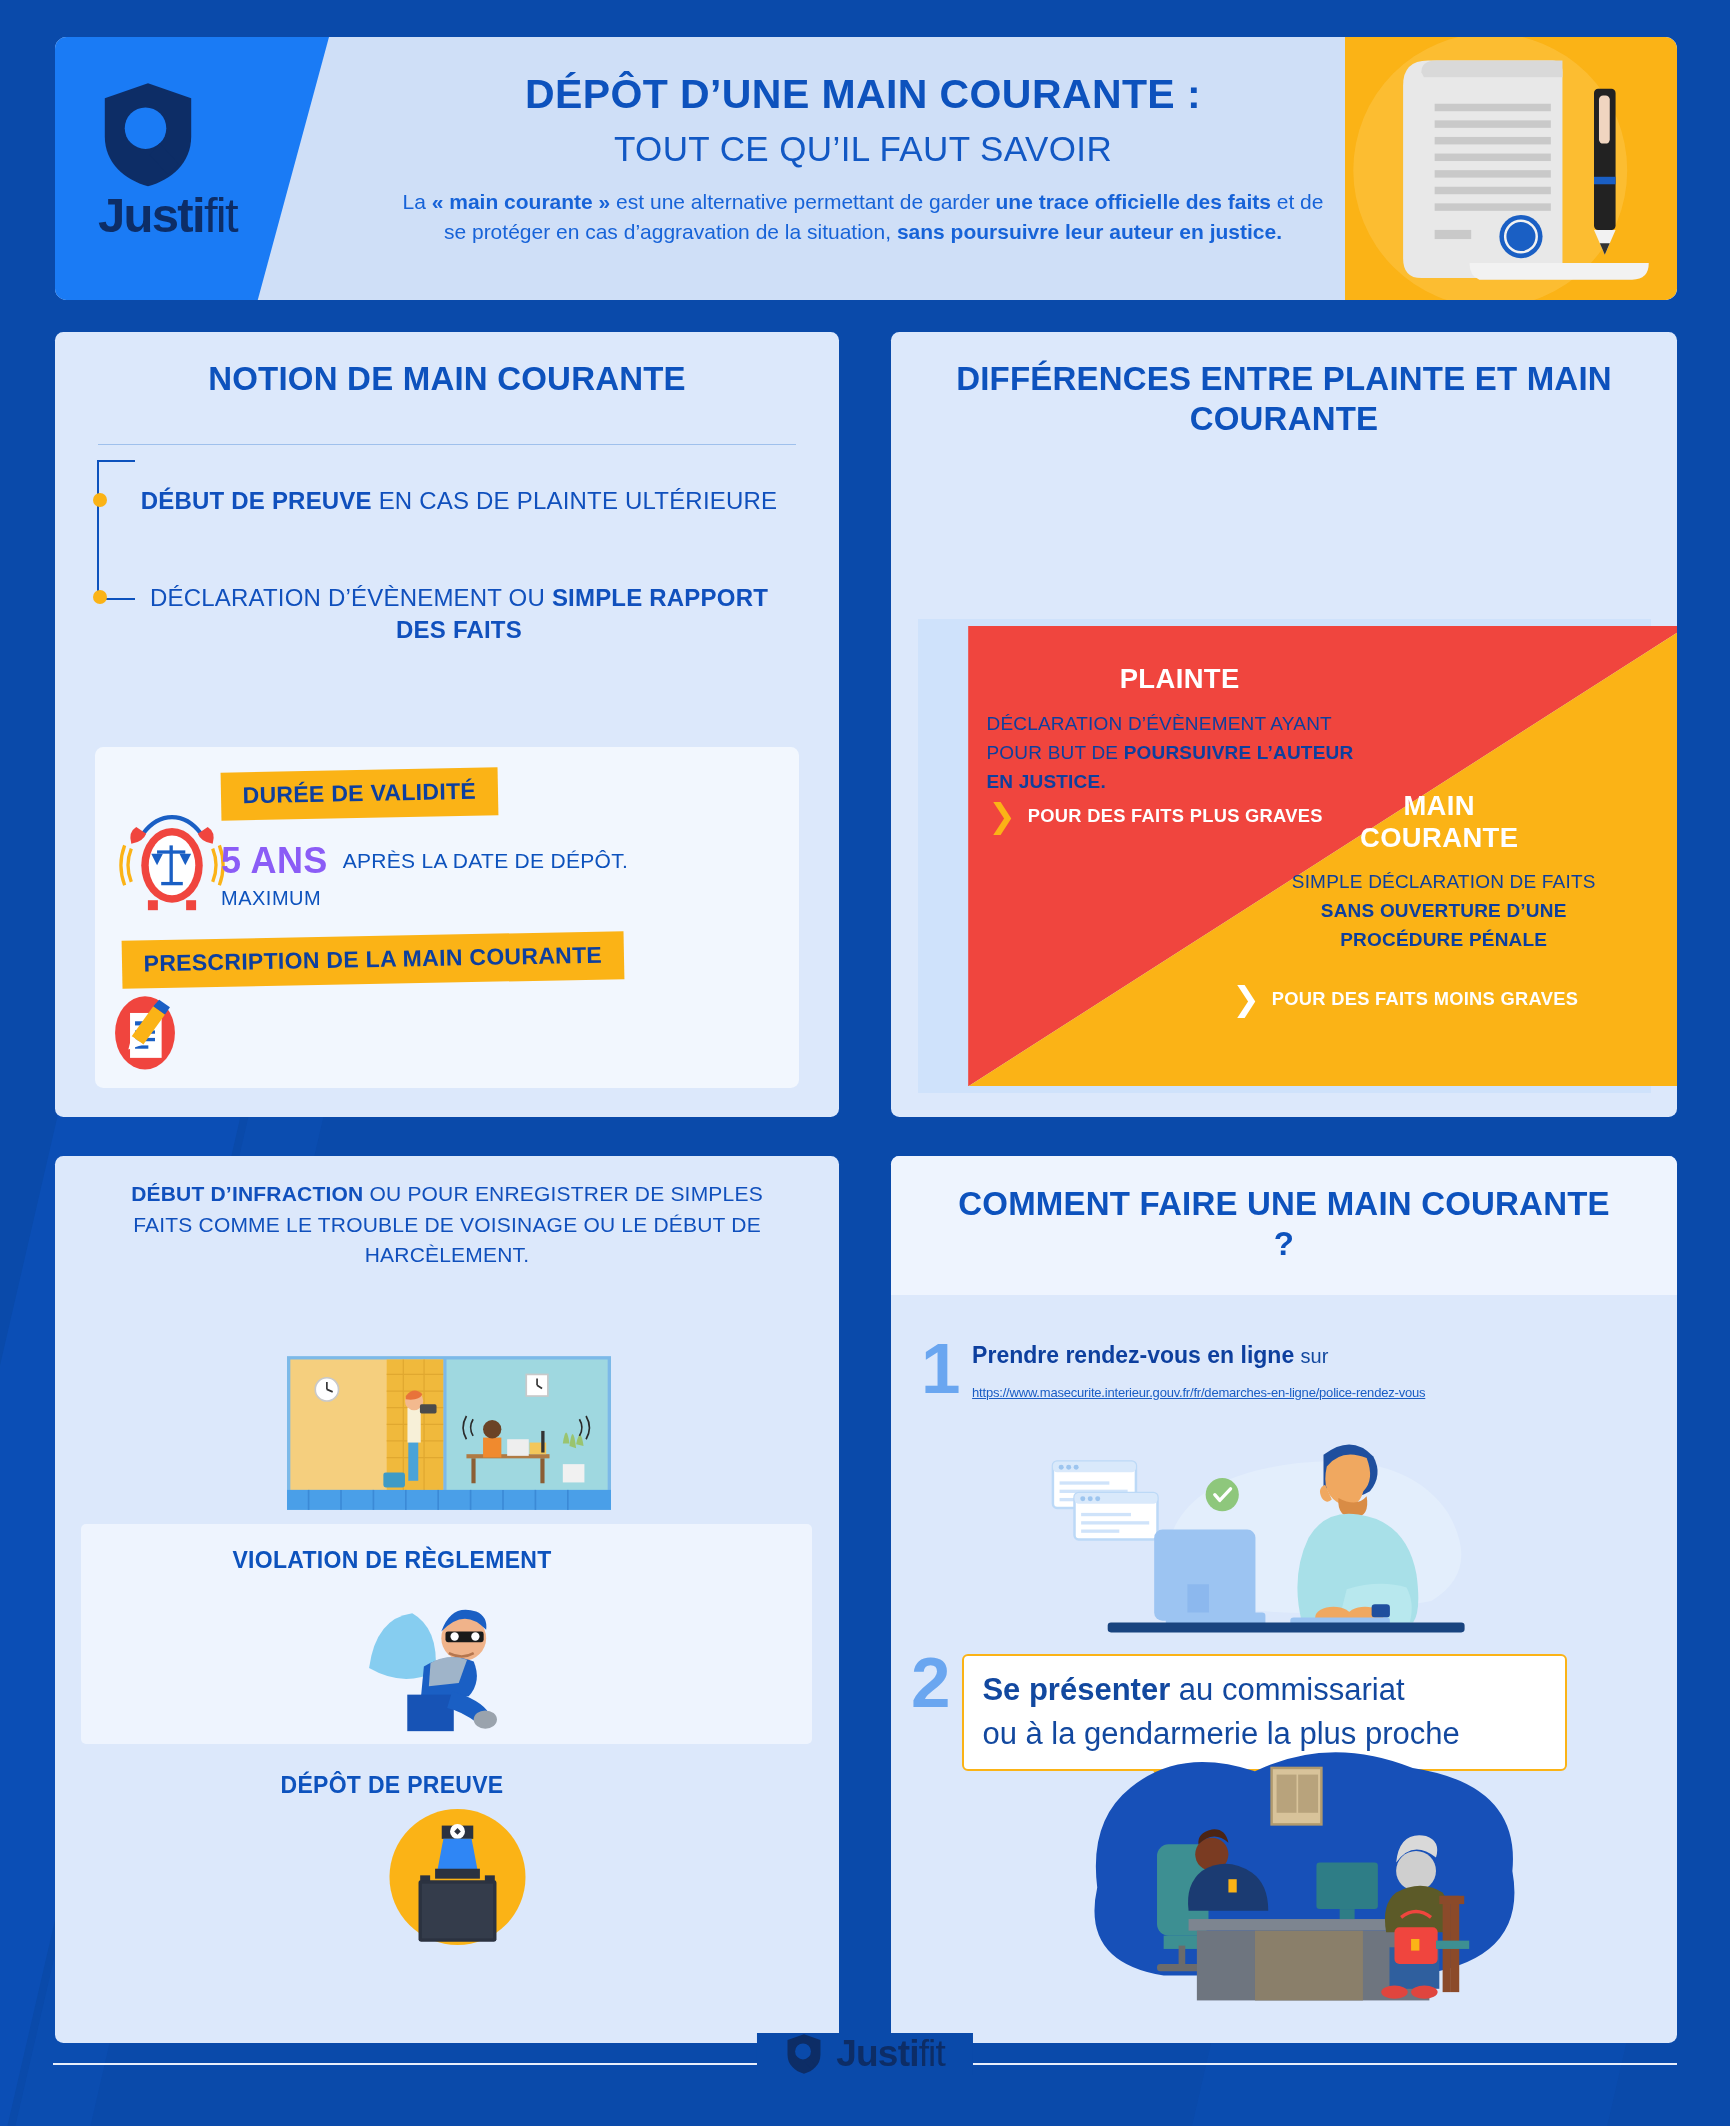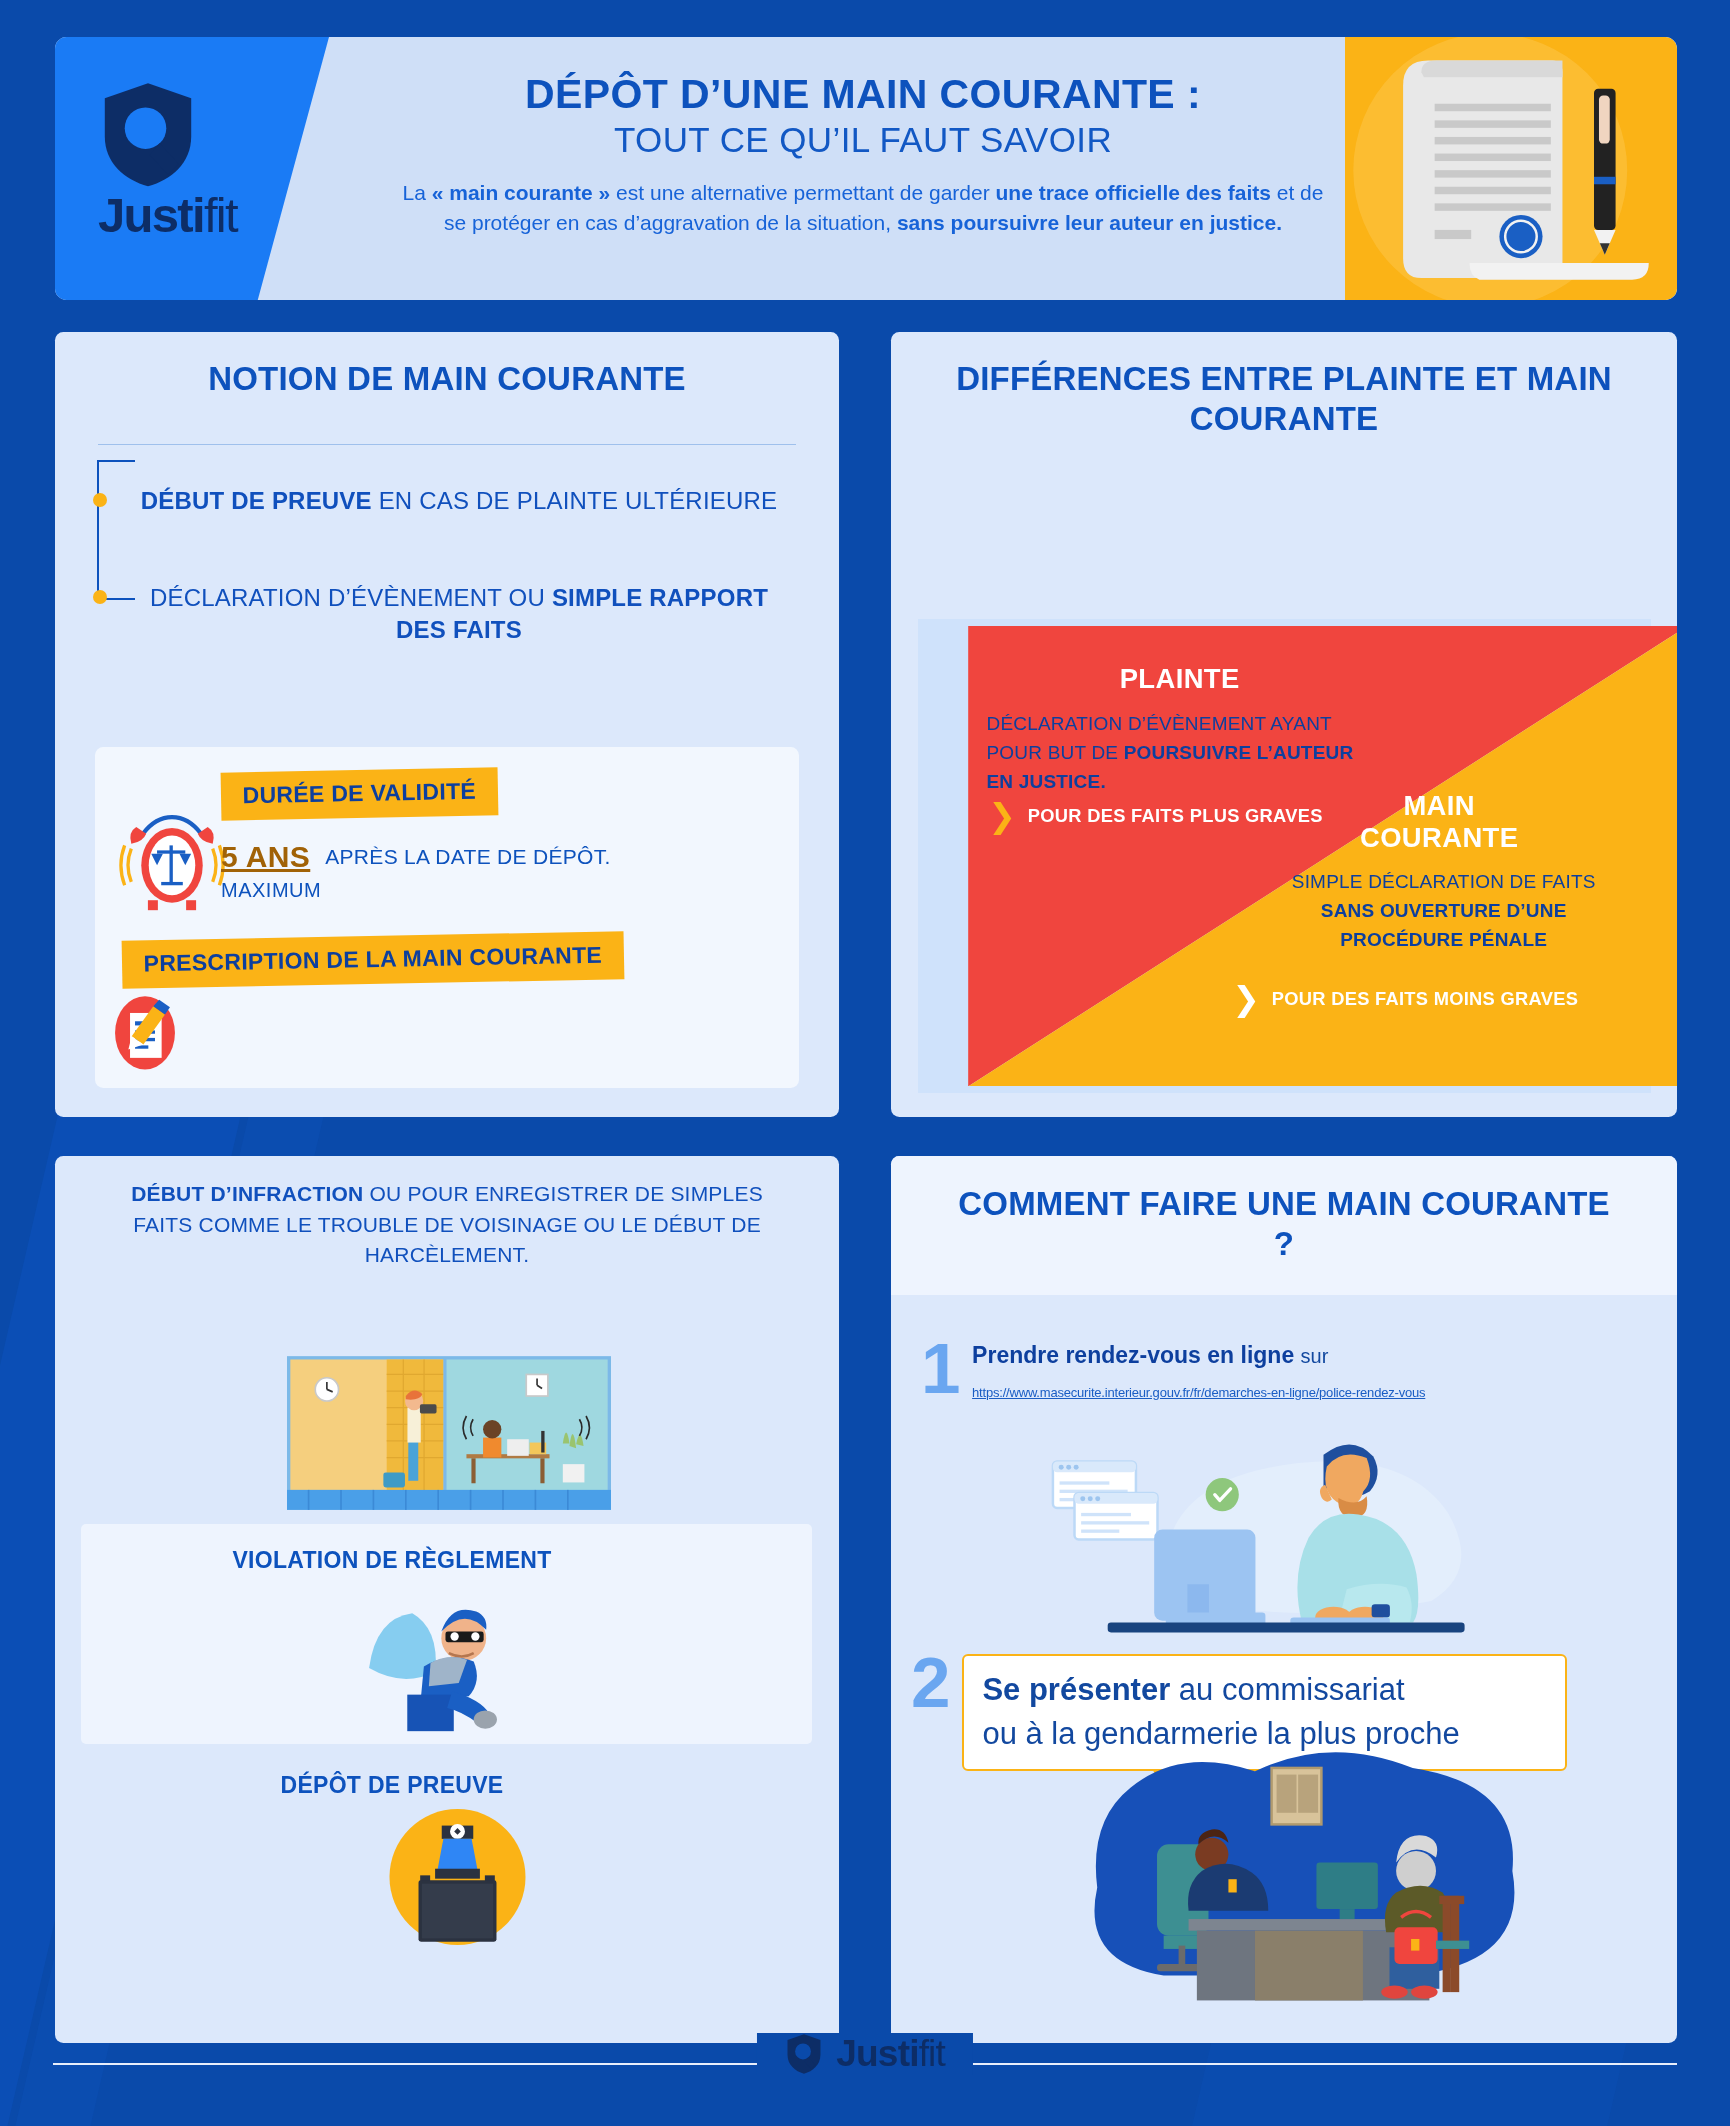--- a/index.html
+++ b/index.html
@@ -54,21 +54,21 @@
   .header-text {
     position: absolute; left: 345px; top: 35px;
     width: 926px; text-align: center;
   }
   .h-title {
     font-size: 41px; font-weight: bold; color: #0d52bd;
     letter-spacing: 0.4px; line-height: 1.12;
   }
   .h-sub {
     font-size: 35px; font-weight: 400; color: #1258c4;
-    letter-spacing: 0.4px; margin-top: 2px;
+    letter-spacing: 0.4px; margin-top: 11px;
   }
   .h-para {
     margin-top: 18.3px; font-size: 21px; color: #1763d8;
     line-height: 1.42; font-weight: 400;
   }
   .h-para b { font-weight: 700; }
 
   .header-doc {
     position: absolute; right: 0; top: 0;
     width: 332px; height: 263px;
@@ -137,21 +137,21 @@
   }
   .ribbon {
     display: inline-block;
     background: #fbb316; color: #0d3f9e;
     font-size: 23px; font-weight: 800; letter-spacing: 0.3px;
     padding: 10px 21.6px 10.8px;
     transform: rotate(-1.1deg);
   }
   .stat-line { display: flex; align-items: center; gap: 15px; }
   .stat-big {
-    font-size: 30px; font-weight: 800; color: #a16207; letter-spacing: 0.4px; text-decoration: underline;
+    font-size: 36px; font-weight: 800; color: #8b5cf6; letter-spacing: 0.4px;
   }
   .stat-small {
     font-size: 21px; color: #0d52bd; letter-spacing: 0.3px;
   }
   .stat-max { font-size: 20px; color: #0d52bd; letter-spacing: 0.5px; }
 
   
   .compare {
     position: absolute; left: 26.6px; top: 287px;
     width: 733px; height: 474px;

